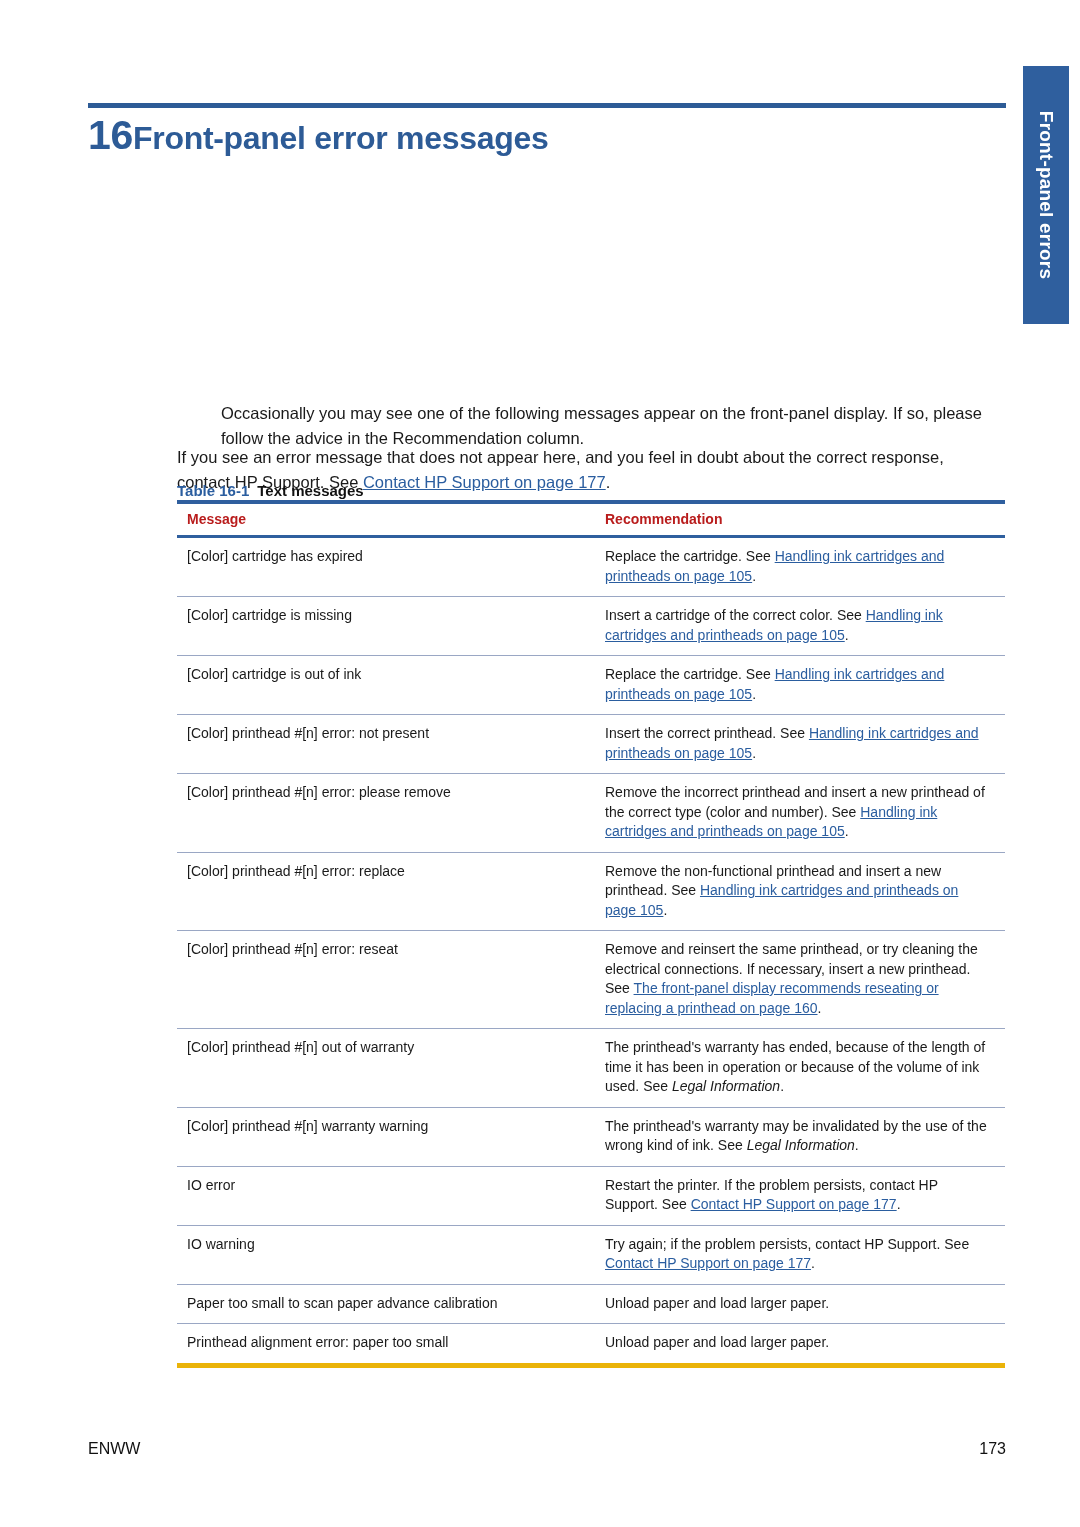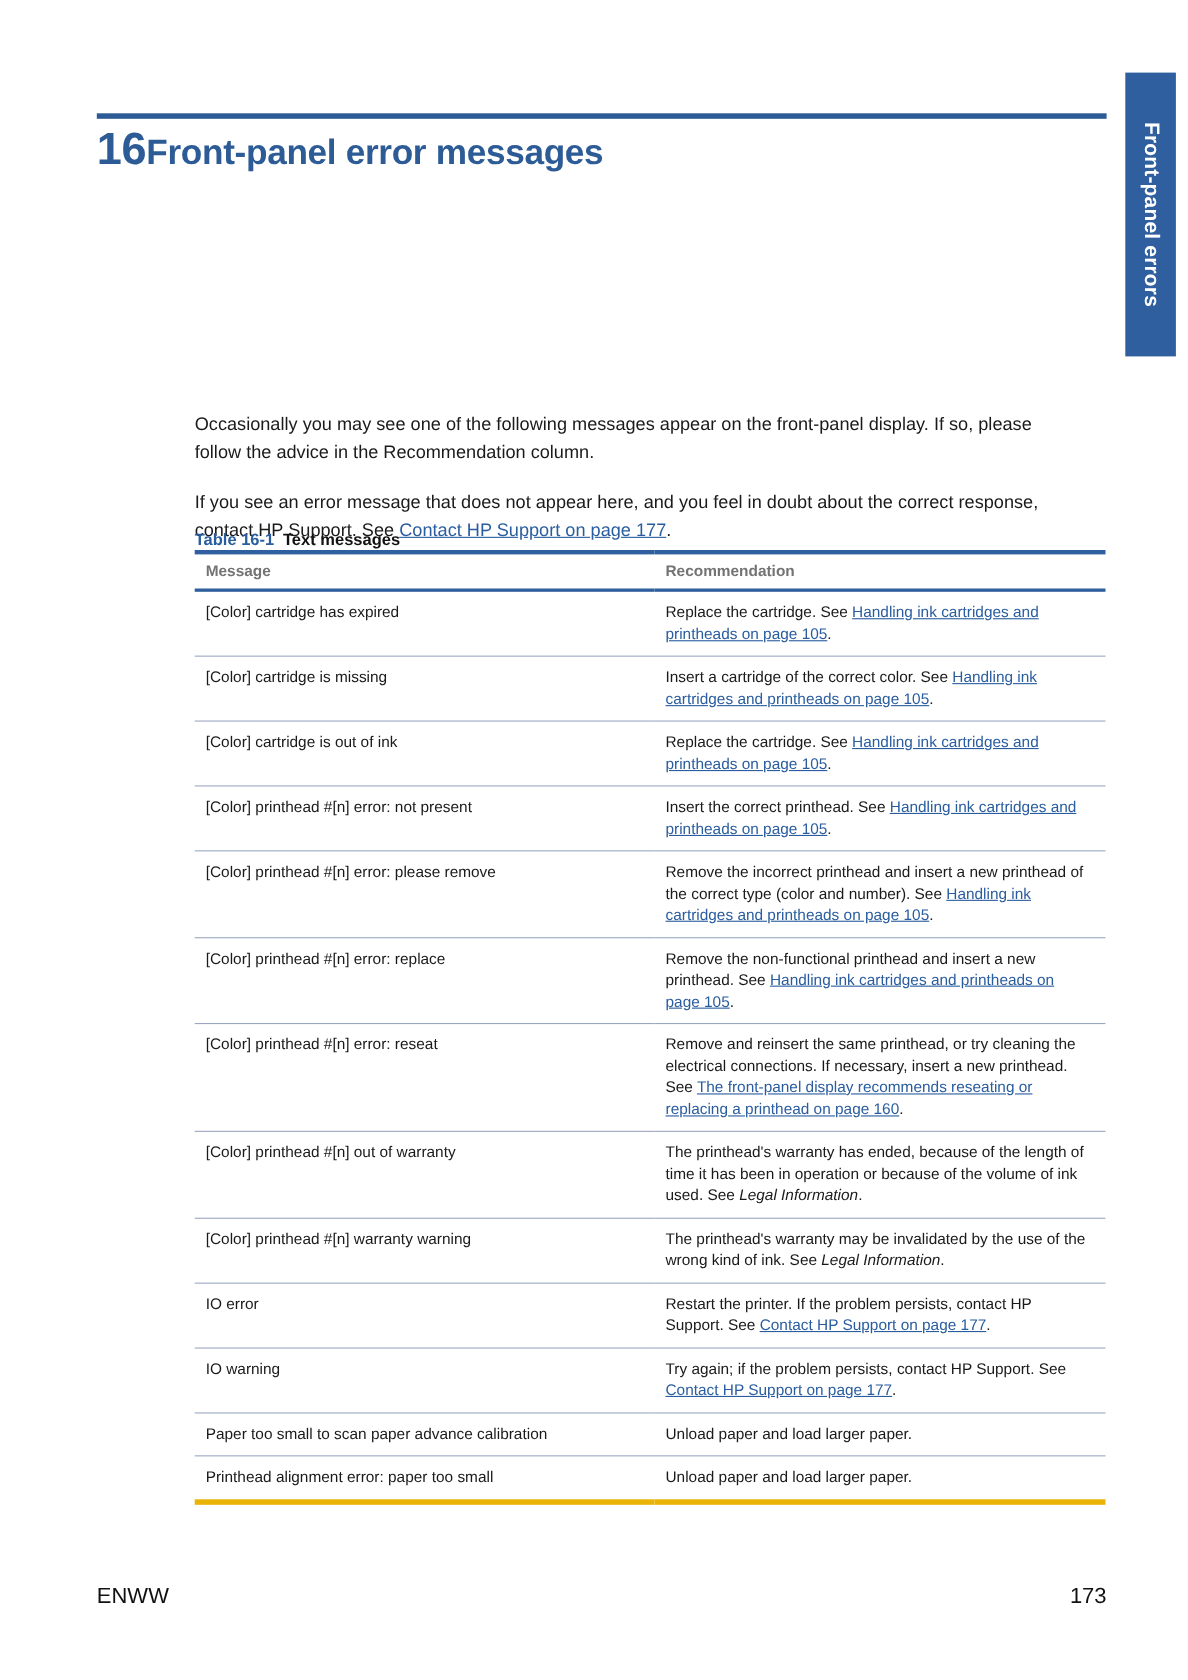--- a/index.html
+++ b/index.html
@@ -63,21 +63,21 @@
 
   
   .intro {
     position: absolute;
     left: 177px;
     width: 790px;
     font-size: 16.5px;
     line-height: 25px;
     color: #1a1a1a;
   }
-  #intro-1 { top: 357px; }
+  #intro-1 { top: 384px; margin-left: 44px; }
   #intro-2 { top: 428px; }
 
   a.xref, .xref {
     color: #2a5d9f;
     text-decoration: underline;
   }
   .ital { font-style: italic; }
 
   
   .table-caption {
@@ -107,21 +107,21 @@
   table.msg-table col.c-rec { width: 410px; }
 
   table.msg-table thead th {
     text-align: left;
     font-size: 14px;
     font-weight: bold;
     padding: 7px 0 8px 10px;
     border-top: 4px solid #2f5f9e;
     border-bottom: 3px solid #2f5f9e;
     vertical-align: top;
-    color: #737373;
+    color: #b91c1c;
   }
   table.msg-table tbody td {
     padding: 9px 12px 10px 10px;
     border-bottom: 1.5px solid #9aa7c4;
     vertical-align: top;
     line-height: 19.5px;
     color: #1a1a1a;
   }
   table.msg-table tbody tr:last-child td {
     border-bottom: 5px solid #eab308;
@@ -131,21 +131,21 @@
 
   
   .footer {
     position: absolute;
     left: 88px;
     top: 1440px;
     width: 918px;
     display: flex;
     justify-content: space-between;
     align-items: baseline;
-    font-size: 20px;
+    font-size: 16px;
     color: #111111;
   }
 </style>
 </head>
 <body>
 
 <div class="chapter-rule"></div>
 <div class="chapter-head">
   <span class="chapter-num">16</span>
   <span class="chapter-title">Front-panel error messages</span>

